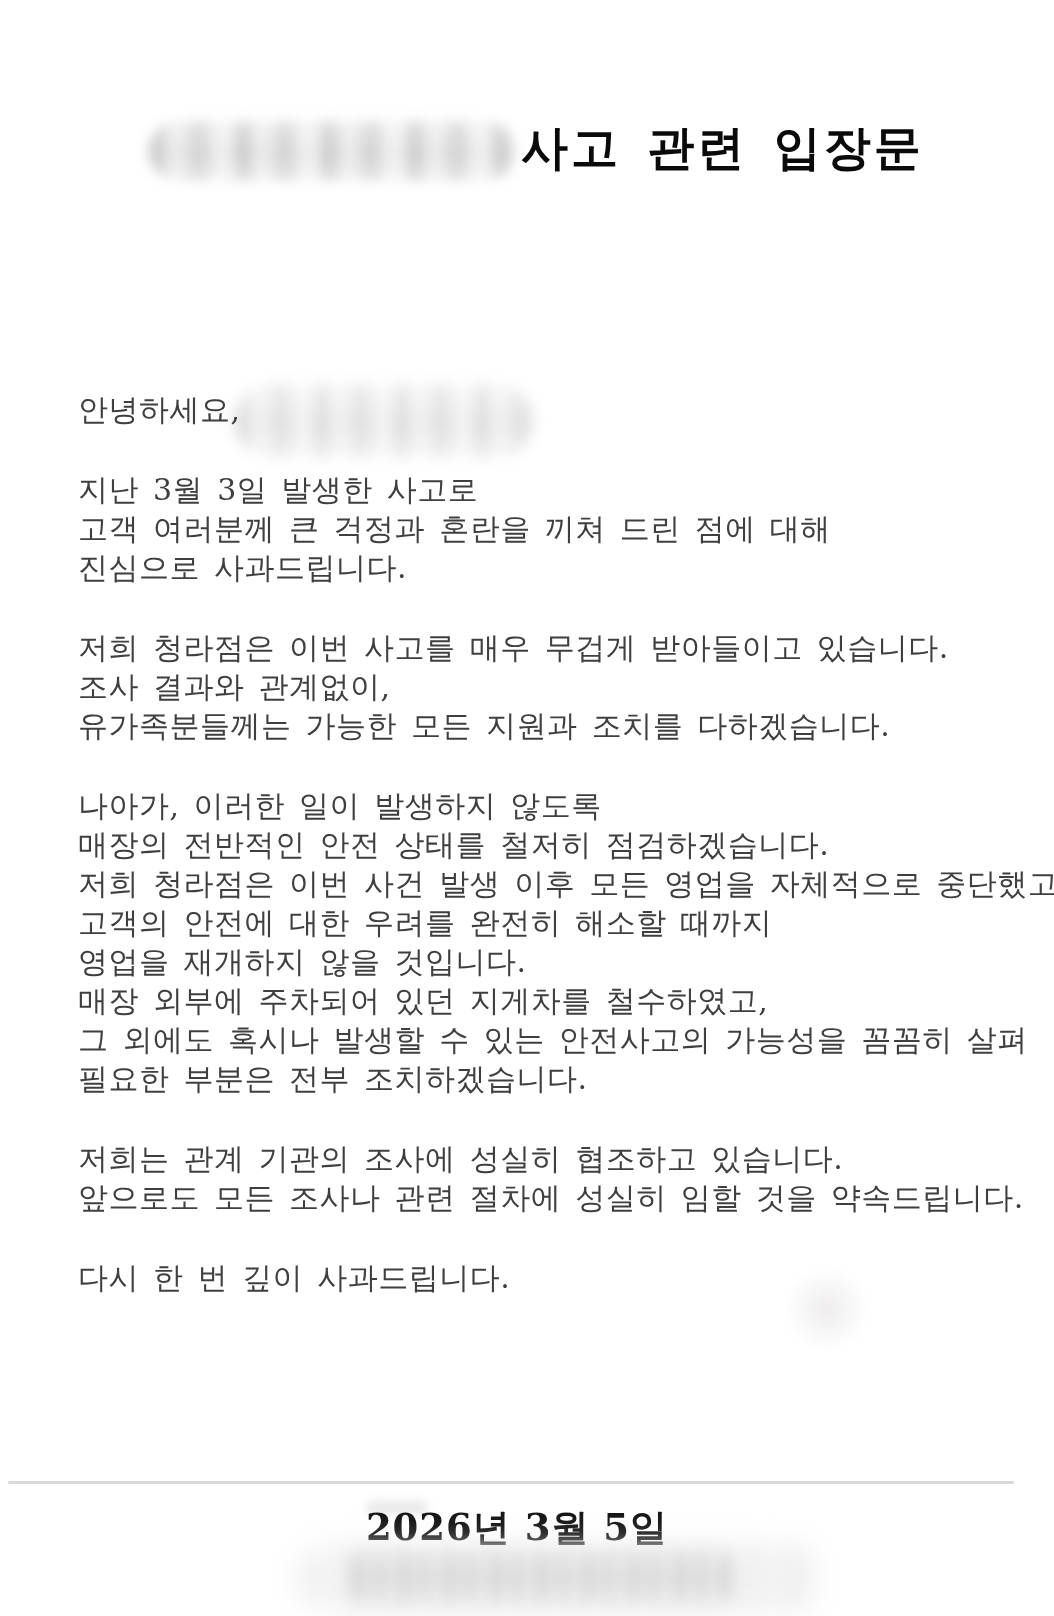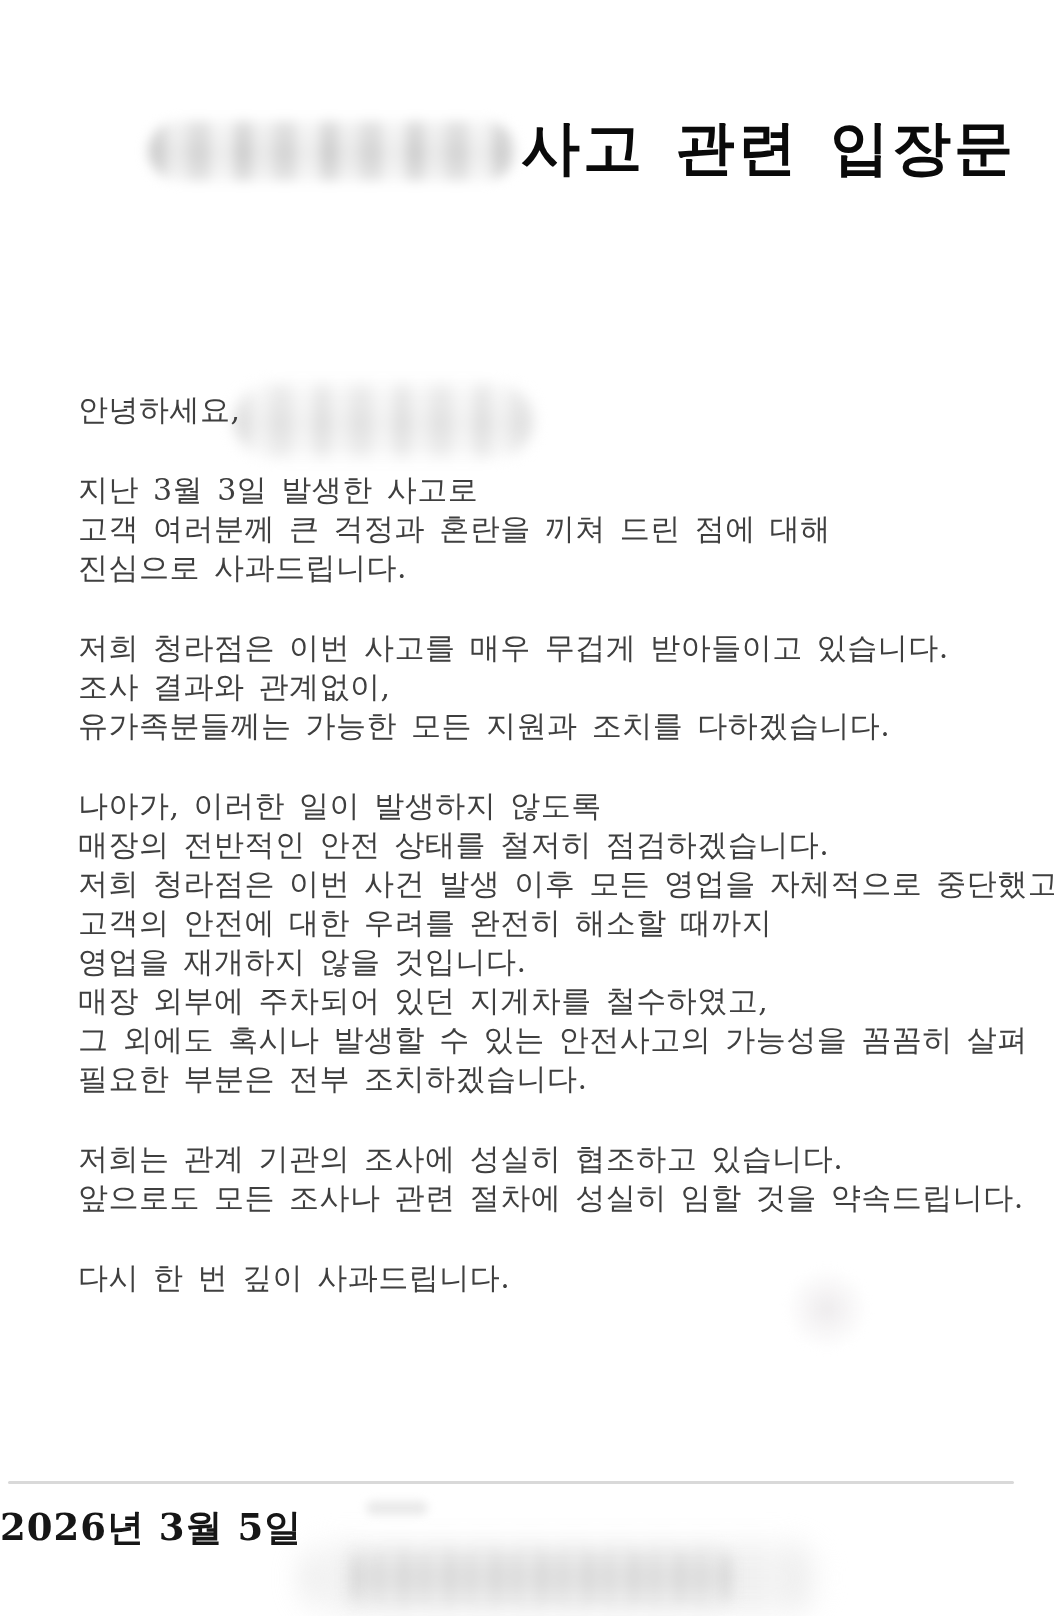--- a/index.html
+++ b/index.html
@@ -42,36 +42,36 @@
     background:radial-gradient(circle,rgba(223,219,222,.55) 0%,rgba(235,232,234,.3) 45%,rgba(255,255,255,0) 72%);
     filter:blur(4px);
   }
   .date-smudge{
     position:absolute;left:366px;top:1501px;width:62px;height:14px;border-radius:7px;
     background:rgba(224,224,224,.7);filter:blur(5px);
   }
   
   .title{
     position:absolute;left:521px;top:118px;margin:0;
-    font-size:59px;line-height:60px;font-weight:700;color:#0a0a0a;
+    font-size:47px;line-height:60px;font-weight:700;color:#0a0a0a;
     letter-spacing:3px;word-spacing:7px;white-space:nowrap;
   }
   .body-text{
     position:absolute;left:78px;top:390px;
     font-size:30px;color:#3f3f3f;font-weight:400;
     letter-spacing:.5px;word-spacing:4px;
   }
   .para{margin:0 0 41px 0;padding:0;}
   .line{height:39px;line-height:39px;white-space:nowrap;}
   .divider{
     position:absolute;left:8px;top:1481px;width:1006px;height:3px;
     background:#d9d9d9;border-radius:2px;
   }
   .date{
-    position:absolute;left:0;top:1503px;width:1034px;text-align:left;
+    position:absolute;left:0;top:1503px;width:1034px;text-align:center;
     font-size:37px;line-height:48px;font-weight:700;color:#161616;
     letter-spacing:1px;white-space:nowrap;
   }
 </style>
 </head>
 <body>
 
 <div class="page">
 
   <div class="blur title-blur"></div>

